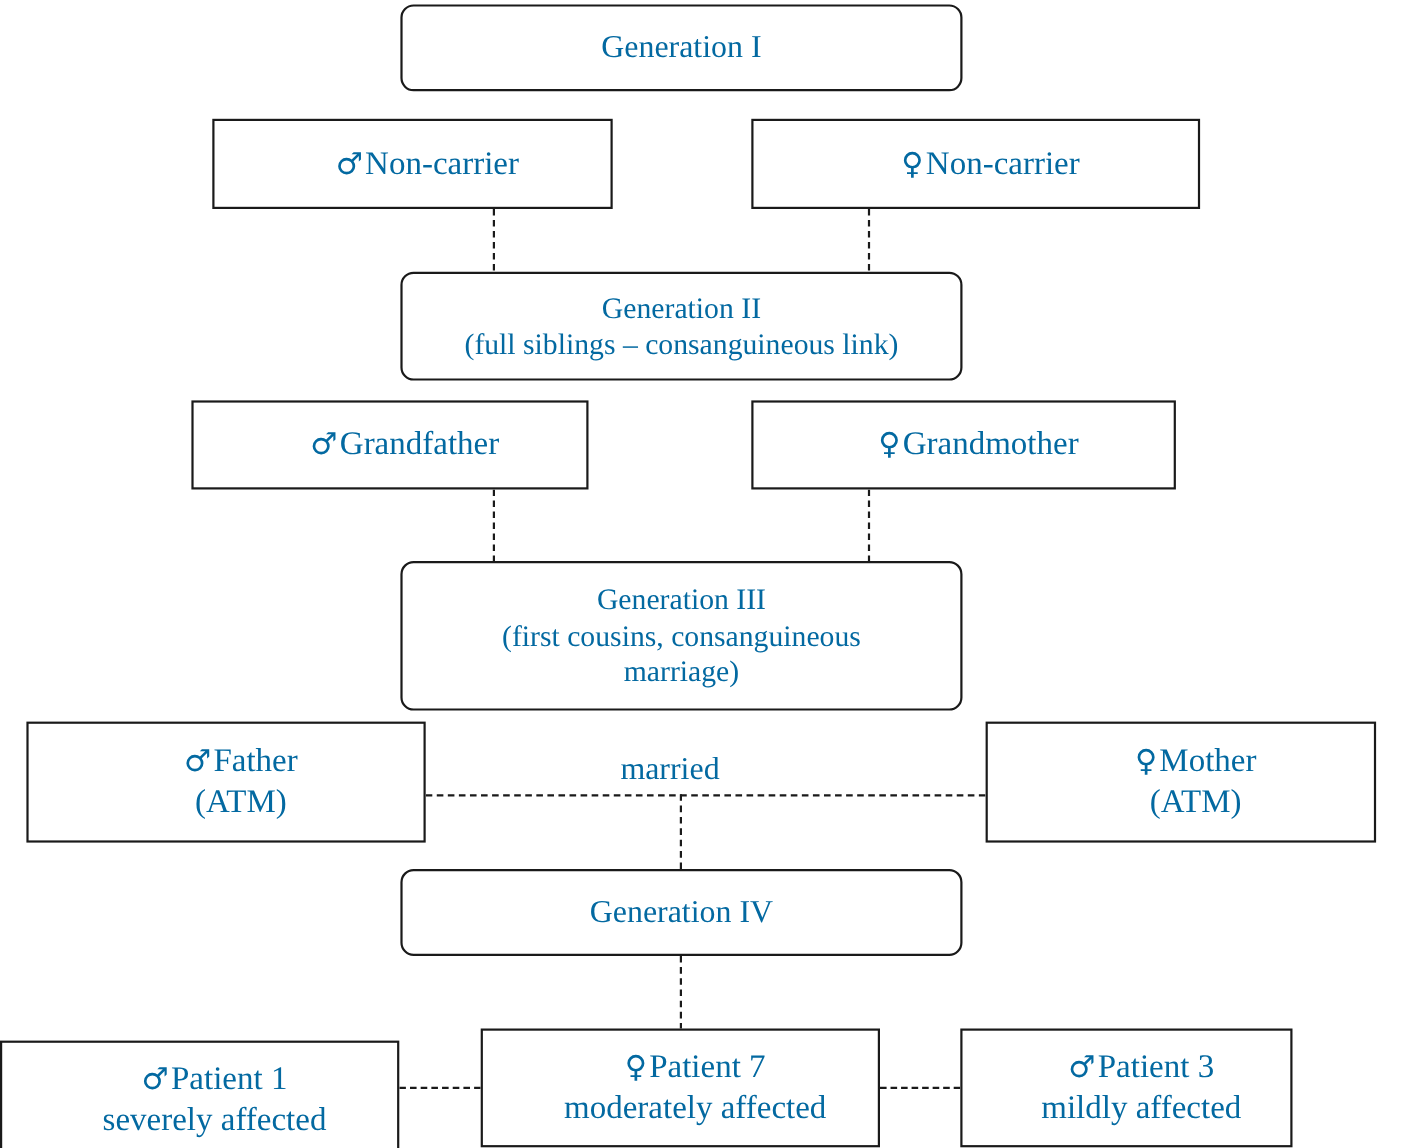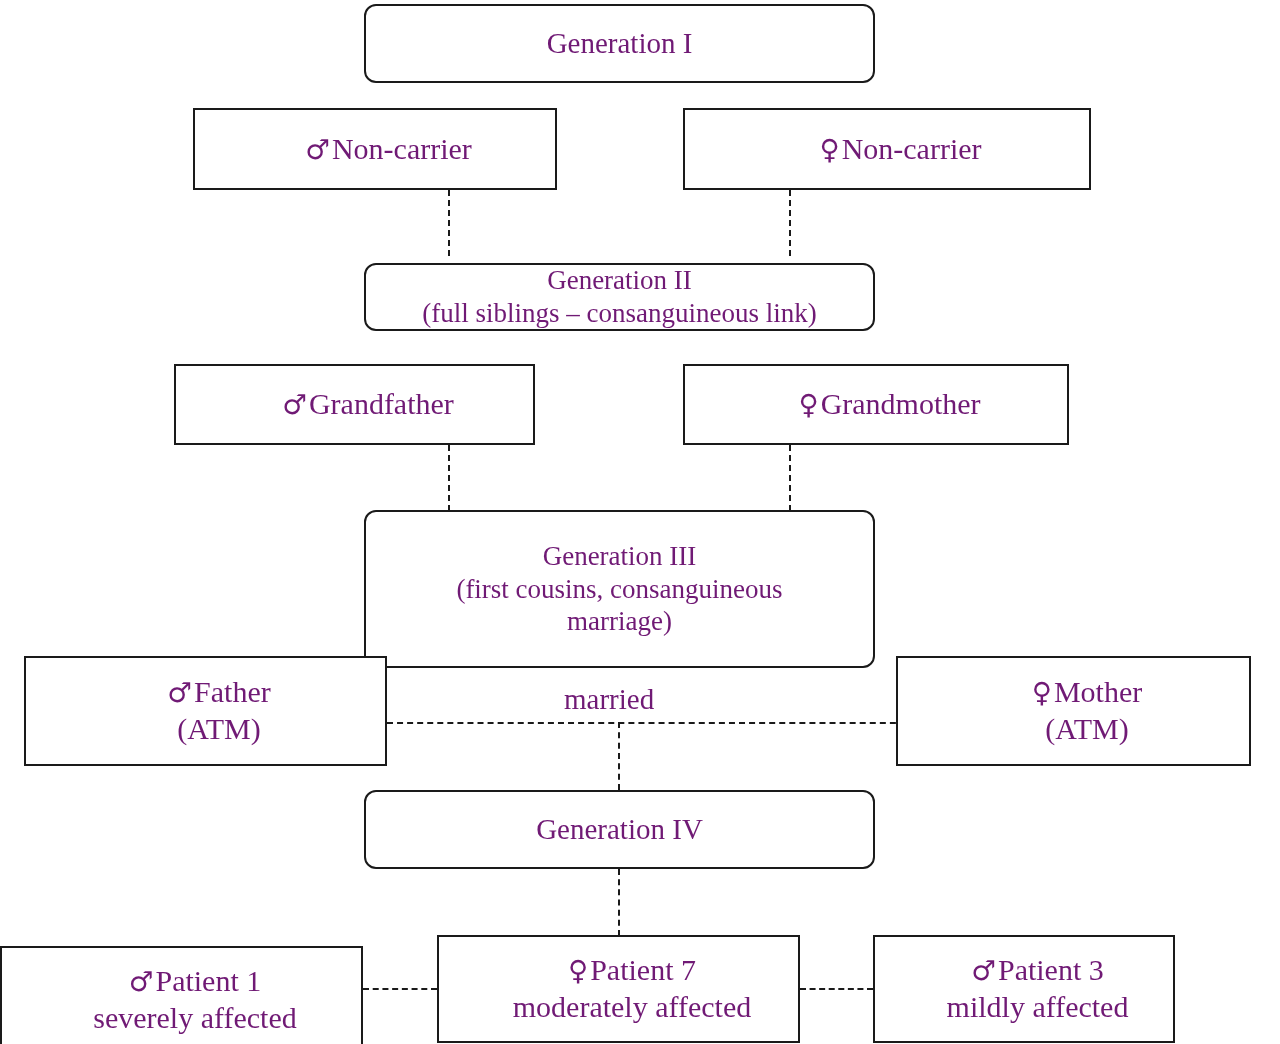--- a/index.html
+++ b/index.html
@@ -7,21 +7,21 @@
     margin: 0;
     padding: 0;
     background: #ffffff;
   }
   #canvas {
     position: relative;
     width: 1280px;
     height: 1044px;
     background: #ffffff;
     font-family: "Liberation Serif", "DejaVu Serif", serif;
-    color: #701a75;
+    color: #0369a1;
     overflow: hidden;
   }
 
   
   .box {
     position: absolute;
     box-sizing: border-box;
     background: #ffffff;
     border: 2px solid #1a1a1a;
     display: flex;
@@ -96,37 +96,37 @@
     <span class="line"><span class="sym">♂</span><span>Non-carrier</span></span>
   </div>
 
   <div class="box person fs-person" style="left:683px; top:108px; width:408px; height:82px;">
     <span class="line"><span class="sym">♀</span><span>Non-carrier</span></span>
   </div>
 
   <div class="vline thin" style="left:448px; top:190px; height:66px;"></div>
   <div class="vline thin" style="left:789px; top:190px; height:66px;"></div>
 
-  <div class="box gen fs-gen-s" style="left:364px; top:263px; width:511px; height:68px;">
+  <div class="box gen fs-gen-s" style="left:364px; top:247px; width:511px; height:99px;">
     <span class="line">Generation II</span>
     <span class="line">(full siblings – consanguineous link)</span>
   </div>
 
   <div class="box person fs-person" style="left:174px; top:364px; width:361px; height:81px;">
     <span class="line"><span class="sym">♂</span><span>Grandfather</span></span>
   </div>
 
   <div class="box person fs-person" style="left:683px; top:364px; width:386px; height:81px;">
     <span class="line"><span class="sym">♀</span><span>Grandmother</span></span>
   </div>
 
   <div class="vline thin" style="left:448px; top:445px; height:66px;"></div>
   <div class="vline thin" style="left:789px; top:445px; height:66px;"></div>
 
-  <div class="box gen fs-gen-s" style="left:364px; top:510px; width:511px; height:158px;">
+  <div class="box gen fs-gen-s" style="left:364px; top:510px; width:511px; height:136px;">
     <span class="line">Generation III</span>
     <span class="line">(first cousins, consanguineous</span>
     <span class="line">marriage)</span>
   </div>
 
   <div class="box person fs-person" style="left:24px; top:656px; width:363px; height:110px;">
     <span class="line"><span class="sym">♂</span><span>Father</span></span>
     <span class="line">(ATM)</span>
   </div>
 

